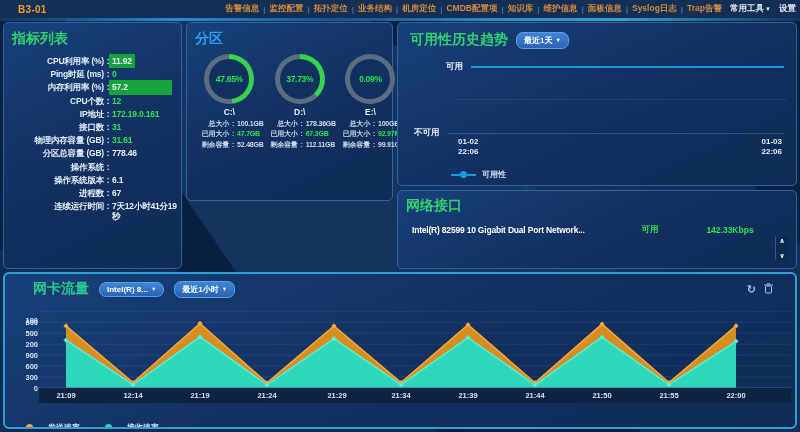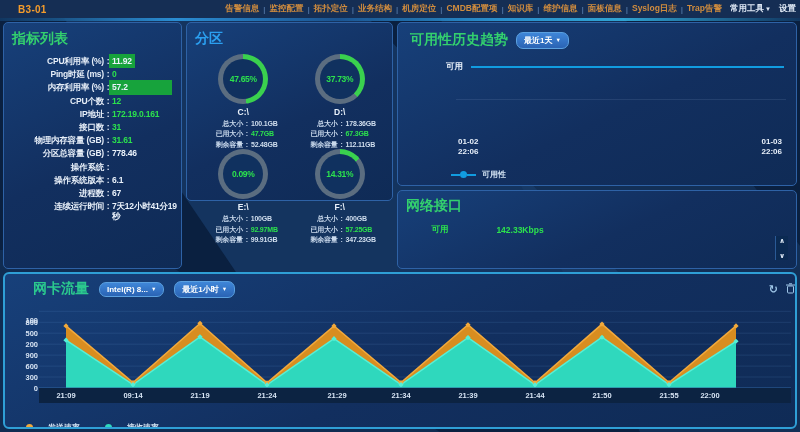--- a/index.html
+++ b/index.html
@@ -53,21 +53,21 @@
   .m-label { width:92px; text-align:right; color:#e6eef8; flex:none; }
   .m-sep { width:8px; text-align:center; color:#e6eef8; flex:none; }
   .m-val { flex:1; min-width:0; color:#eaf2fb; }
   .m-val.green { color:#2ce24d; }
   .m-val.bar { position:relative; }
   .m-val.bar .m-fill { position:absolute; left:-3px; top:-2px; bottom:-2px; background:#17a33c; z-index:0; }
   .m-val.bar b { position:relative; z-index:1; }
 
   
   .partitions { left:186px; top:22px; width:207px; height:179px; padding:7px 4px 0 8px; }
-  .part-grid { margin-top:6px; display:grid; grid-template-columns:repeat(2,1fr); }
+  .part-grid { margin-top:6px; display:grid; grid-template-columns:repeat(4,1fr); }
   .part-cell { display:flex; flex-direction:column; align-items:center; }
   .donut { position:relative; width:50px; height:50px; border-radius:50%; }
   .donut::after { content:""; position:absolute; inset:5px; border-radius:50%; background:#10315f; }
   .donut-pct { position:absolute; inset:0; display:flex; align-items:center; justify-content:center;
         z-index:1; color:#2ce24d; font-size:8.5px; letter-spacing:-.3px; }
   .part-name { margin-top:3px; font-size:8.5px; color:#eaf2fb; }
   .part-details { margin-top:2px; display:flex; flex-direction:column; gap:1px; }
   .pd-row { display:flex; font-size:7px; letter-spacing:-.2px; line-height:1.35; white-space:nowrap; }
   .pd-label { width:34px; text-align:right; color:#c9d9ec; flex:none; }
   .pd-sep { width:8px; text-align:center; color:#c9d9ec; flex:none; }
@@ -111,21 +111,21 @@
   .nt-status { width:68px; text-align:center; color:#2ce24d; font-size:8.5px; }
   .nt-rate { width:92px; text-align:center; color:#2ce24d; font-size:8.5px; }
   .nt-scroll { position:absolute; right:0; top:17px; width:13px; height:24px; background:#0b2a52;
         border-left:1px solid #2a5a96; display:flex; flex-direction:column; align-items:center;
         justify-content:space-between; padding:1px 0; cursor:pointer; }
   .nt-arrow { color:#dfe9f5; font-size:7px; line-height:1; }
 
   
   .traffic { left:3px; top:272px; width:794px; height:157px; border:2px solid #2f9fd6;
         border-radius:6px; overflow:hidden; }
-  .tr-head { position:absolute; left:28px; top:6px; right:0; display:flex; align-items:center; gap:10px; }
+  .tr-head { position:absolute; left:28px; top:6px; right:22px; display:flex; align-items:center; gap:10px; }
   .tr-icons { margin-left:auto; display:flex; align-items:center; gap:8px; }
   .tr-icon { color:#9fc6e8; font-size:11px; line-height:1; cursor:pointer; }
   .y-axis { position:absolute; left:2px; top:0; width:31px; height:130px; }
   .y-lab { position:absolute; right:0; width:31px; text-align:right; font-size:7.5px; color:#d7e4f4; }
   .chart-svg { position:absolute; left:34px; top:30px; }
   .x-band { position:absolute; left:34px; top:114px; width:752px; height:15px; background:#0c2342; }
   .x-lab { position:absolute; top:3px; width:48px; text-align:center; font-size:7.5px; color:#d7e4f4; }
   .tr-legend { position:absolute; left:12px; top:148px; display:flex; align-items:center; gap:16px; }
   .tr-leg-item { display:flex; align-items:center; }
 </style>
@@ -335,20 +335,24 @@
     <span class="btn-blue">
       <span>最近1天</span>
       <span class="btn-caret">▼</span>
     </span>
   </div>
   <div class="av-row av-row1">
     <span class="av-label">可用</span>
     <div class="av-line"></div>
   </div>
   <div class="av-grid"></div>
+  <div class="av-row av-row2">
+    <span class="av-label">不可用</span>
+    <div class="av-line faint"></div>
+  </div>
   <div class="av-axis">
     <div class="av-time">
       <div>01-02</div>
       <div>22:06</div>
     </div>
     <div class="av-time right">
       <div>01-03</div>
       <div>22:06</div>
     </div>
   </div>
@@ -358,20 +362,21 @@
     <span class="lg-line" style="background:#119ce0"></span>
     <span class="lg-label">可用性</span>
   </div>
 </section>
 
 <section class="panel network">
   <h3 class="p-title t-green">网络接口</h3>
   <div class="nt-table">
     <div class="nt-body" id="ntBody">
         <div class="nt-row">
+          <span class="nt-name">Intel(R) 82599 10 Gigabit Dual Port Network...</span>
           <span class="nt-status">可用</span>
           <span class="nt-rate">142.33Kbps</span>
         </div>
       </div>
     <div class="nt-scroll">
       <span class="nt-arrow">∧</span>
       <span class="nt-arrow">∨</span>
     </div>
   </div>
 </section>
@@ -441,30 +446,30 @@
       <path d="M362 78.11304347826088 L364.6 80.71304347826087 L362 83.31304347826087 L359.4 80.71304347826087 Z" fill="#55efd7"></path>
       <path d="M429 31 L431.6 33.6 L429 36.2 L426.4 33.6 Z" fill="#55efd7"></path>
       <path d="M496 78.18608695652175 L498.6 80.78608695652174 L496 83.38608695652174 L493.4 80.78608695652174 Z" fill="#55efd7"></path>
       <path d="M563 30.63478260869565 L565.6 33.23478260869565 L563 35.834782608695654 L560.4 33.23478260869565 Z" fill="#55efd7"></path>
       <path d="M630 78.11304347826088 L632.6 80.71304347826087 L630 83.31304347826087 L627.4 80.71304347826087 Z" fill="#55efd7"></path>
       <path d="M697 34.65217391304348 L699.6 37.25217391304348 L697 39.85217391304348 L694.4 37.25217391304348 Z" fill="#55efd7"></path>
       <line x1="0" y1="84" x2="752" y2="84" stroke="#2e639f" stroke-width="1"></line>
     </svg>
   <div class="x-band" id="xBand">
       <div class="x-lab" style="left: 3px;">21:09</div>
-      <div class="x-lab" style="left: 70px;">09:14</div>
+      <div class="x-lab" style="left: 70px;">12:14</div>
       <div class="x-lab" style="left: 137px;">21:19</div>
       <div class="x-lab" style="left: 204px;">21:24</div>
       <div class="x-lab" style="left: 274px;">21:29</div>
       <div class="x-lab" style="left: 338px;">21:34</div>
       <div class="x-lab" style="left: 405px;">21:39</div>
       <div class="x-lab" style="left: 472px;">21:44</div>
       <div class="x-lab" style="left: 539px;">21:50</div>
       <div class="x-lab" style="left: 606px;">21:55</div>
-      <div class="x-lab" style="left: 647px;">22:00</div>
+      <div class="x-lab" style="left: 673px;">22:00</div>
     </div>
   <div class="tr-legend" id="trLegend">
       <span class="tr-leg-item">
         <span class="lg-line" style="background: rgb(242, 169, 59);"></span>
         <span class="lg-dot" style="background: rgb(242, 169, 59);"></span>
         <span class="lg-line" style="background: rgb(242, 169, 59);"></span>
         <span class="lg-label">发送速率</span>
       </span>
       <span class="tr-leg-item">
         <span class="lg-line" style="background: rgb(47, 216, 189);"></span>

